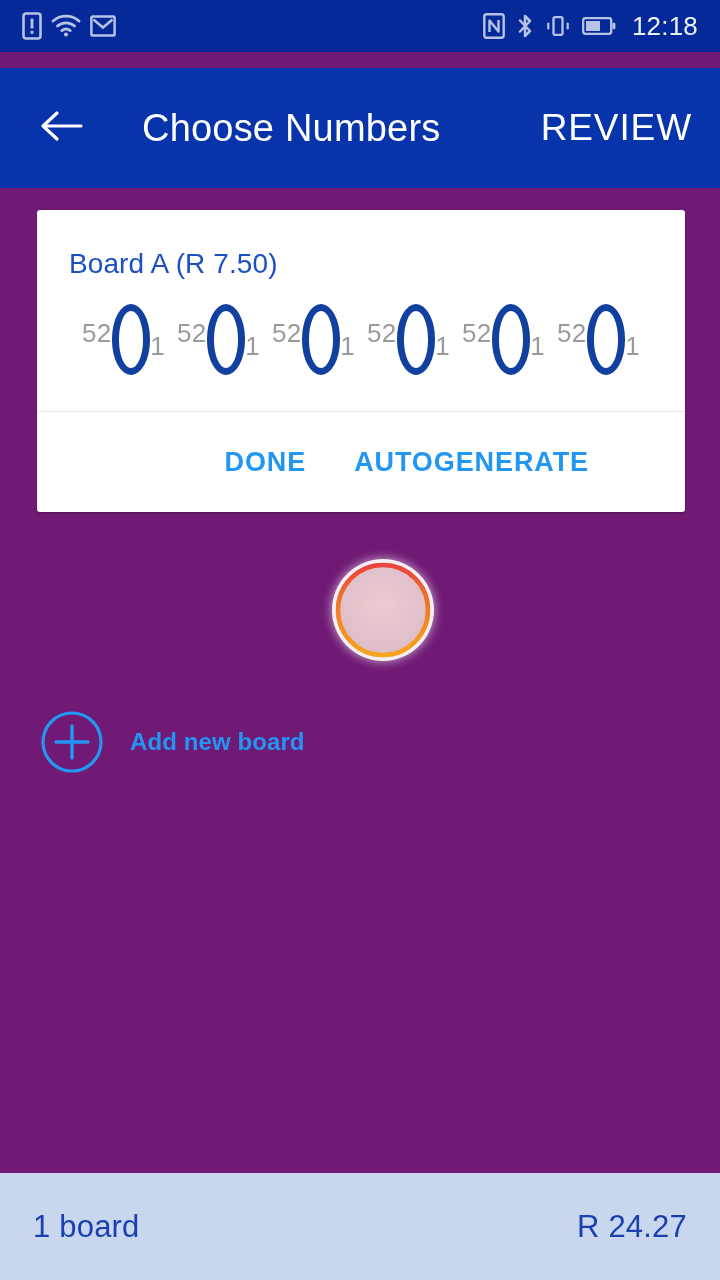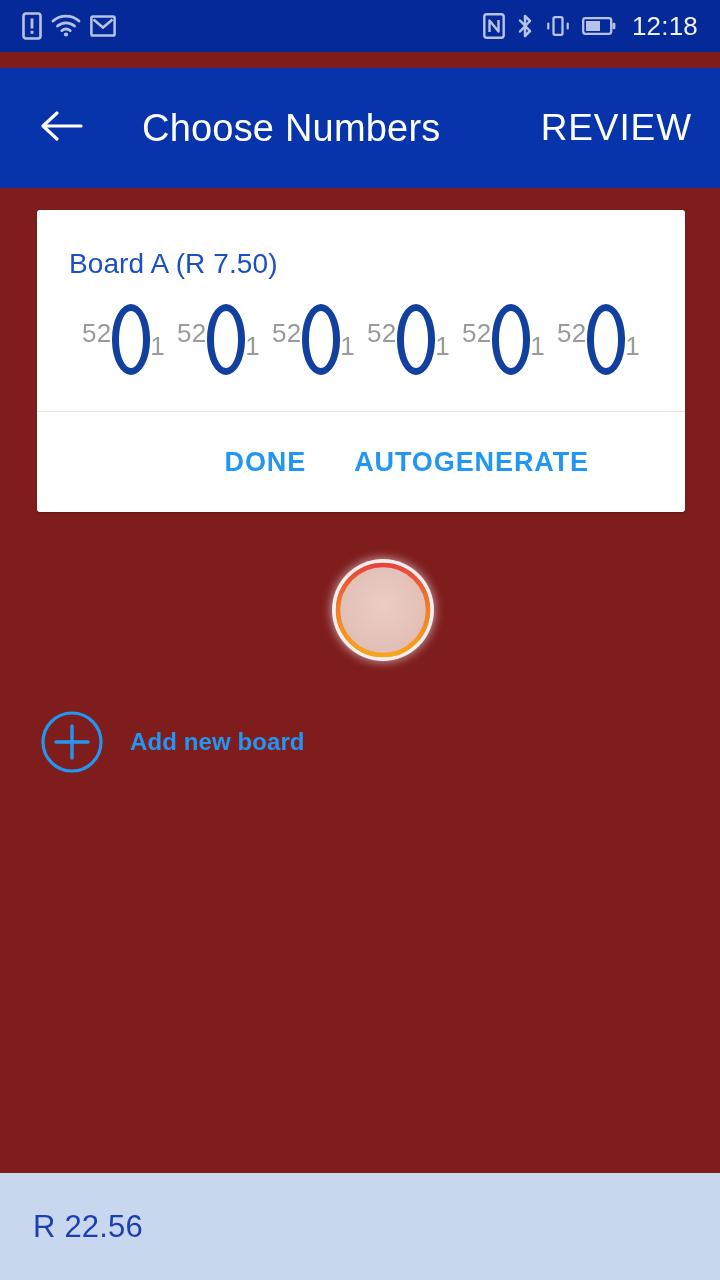--- a/index.html
+++ b/index.html
@@ -11,21 +11,21 @@
     height: 1280px;
     overflow: hidden;
     background: #f6f8fa;
     font-family: "Liberation Sans", sans-serif;
     -webkit-font-smoothing: antialiased;
   }
   .screen {
     position: relative;
     width: 720px;
     height: 1280px;
-    background: #7f1d1d;
+    background: #701a75;
     overflow: hidden;
   }
 
   
   .status-bar {
     position: absolute;
     left: 0; top: 0;
     width: 720px;
     height: 52px;
     background: #06299a;
@@ -359,16 +359,17 @@
           <stop offset="0%" stop-color="#e8453c"></stop>
           <stop offset="45%" stop-color="#f07a28"></stop>
           <stop offset="100%" stop-color="#f7a51c"></stop>
         </linearGradient>
       </defs>
       <circle cx="51" cy="51" r="45" fill="none" stroke="url(#ringgrad)" stroke-width="4.5"></circle>
     </svg>
   </div>
 
   <div class="summary-bar">
-    <div class="summary-right">R 22.56</div>
+    <div class="summary-left">1 board</div>
+    <div class="summary-right">R 24.27</div>
   </div>
 
 </div>
 
 </body></html>

